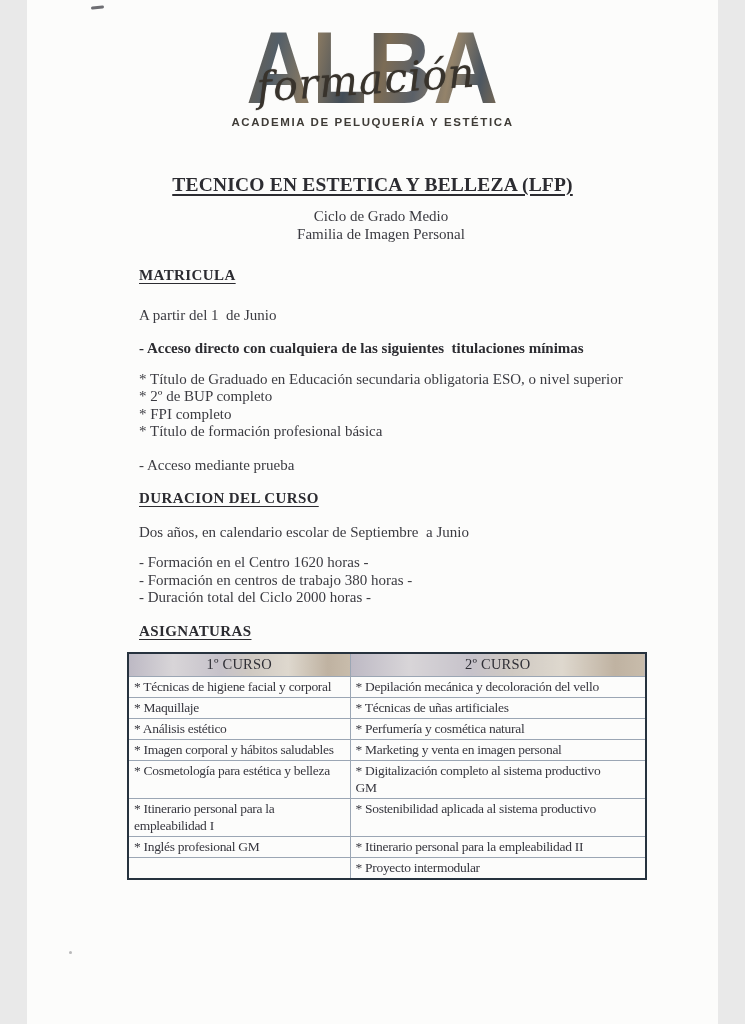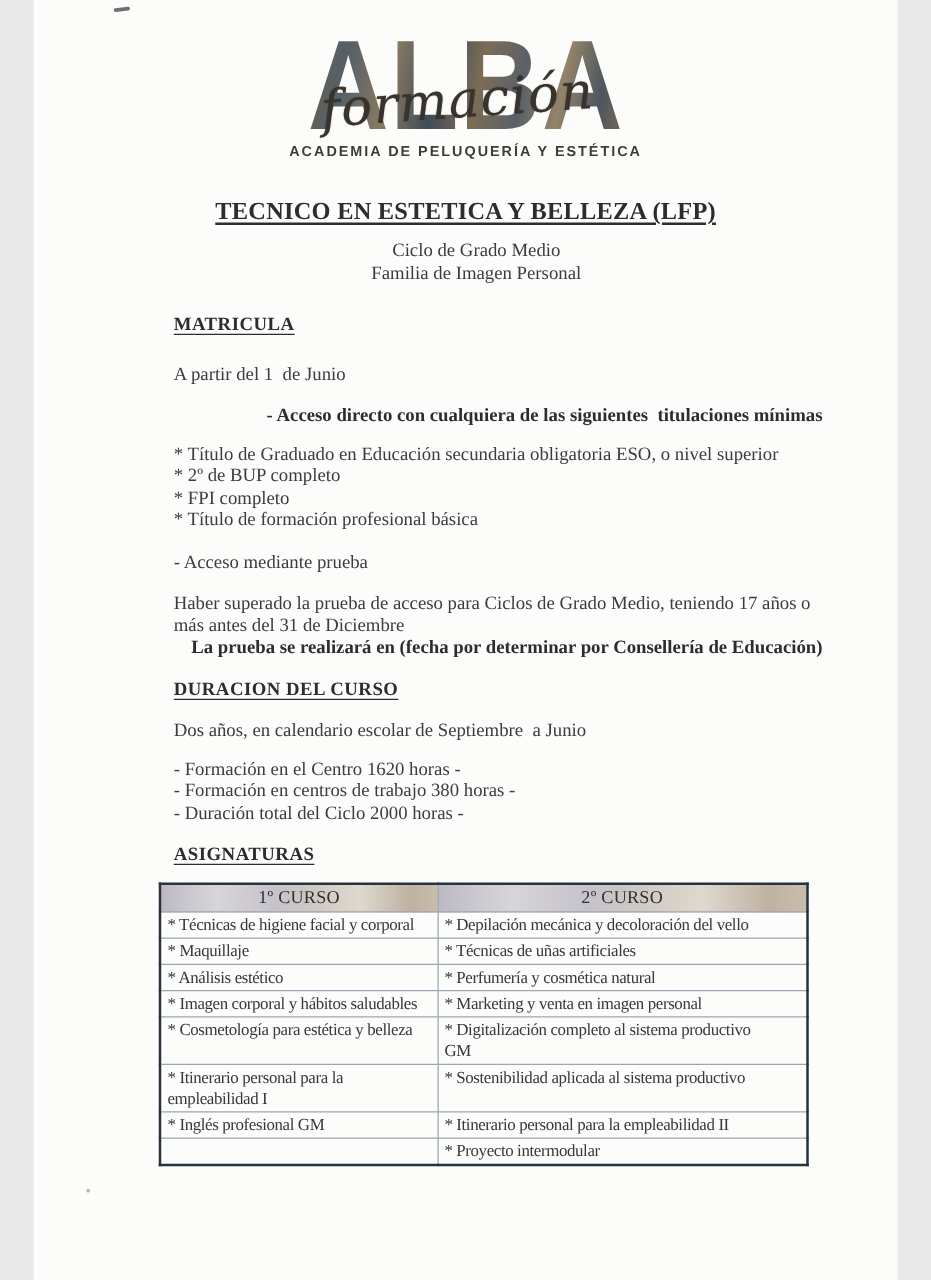--- a/index.html
+++ b/index.html
@@ -56,39 +56,39 @@
     font-family:"Liberation Sans", sans-serif;
     font-size:11.5px;
     letter-spacing:1.6px;
     color:#3f3c37;
     font-weight:700;
     white-space:nowrap;
   }
 
   
   .title{
-    margin-top:29px;
+    margin-top:44px;
     text-align:center;
     font-size:19.5px;
     font-weight:700;
     color:var(--ink-dark);
     text-decoration:underline;
     text-underline-offset:3px;
     text-decoration-thickness:1.5px;
     letter-spacing:.2px;
   }
   .subtitle{margin-top:11px;text-align:center;font-size:15px;line-height:18px;padding-left:17px;}
   .content{margin:24px 60px 0 112px;font-size:15px;line-height:17.5px;font-family:Liberation Serif, serif;}
   .content .h2{
     font-weight:700;font-size:15px;color:var(--ink-dark);
     text-decoration:underline;text-underline-offset:3px;text-decoration-thickness:1.4px;
     letter-spacing:.4px;
   }
   .content p, .content .line{white-space:pre-wrap;}
-  .bold{font-weight:700;color:var(--ink-dark);text-align:right;}
+  .bold{font-weight:700;color:var(--ink-dark);}
   .mt-lg{margin-top:22px;}
   .mt-md{margin-top:16px;}
   .mt-sm{margin-top:13px;}
 
   
   table.courses{
     margin:12px 0 0 -12px;
     width:518px;
     border-collapse:collapse;
     table-layout:fixed;
@@ -150,25 +150,20 @@
 
     <div class="mt-sm">
         <div class="line">* Título de Graduado en Educación secundaria obligatoria ESO, o nivel superior</div>
         <div class="line">* 2º de BUP completo</div>
         <div class="line">* FPI completo</div>
         <div class="line">* Título de formación profesional básica</div>
       </div>
 
     <p class="mt-md">- Acceso mediante prueba</p>
 
-    <div class="mt-md">
-      <div class="line">Haber superado la prueba de acceso para Ciclos de Grado Medio, teniendo 17 años o</div>
-      <div class="line">más antes del 31 de Diciembre</div>
-      <div class="line bold">La prueba se realizará en (fecha por determinar por Consellería de Educación)</div>
-    </div>
 
     <div class="h2 mt-md">DURACION DEL CURSO</div>
 
     <p class="mt-md">Dos años, en calendario escolar de Septiembre  a Junio</p>
 
     <div class="mt-sm">
         <div class="line">- Formación en el Centro 1620 horas -</div>
         <div class="line">- Formación en centros de trabajo 380 horas -</div>
         <div class="line">- Duración total del Ciclo 2000 horas -</div>
       </div>

